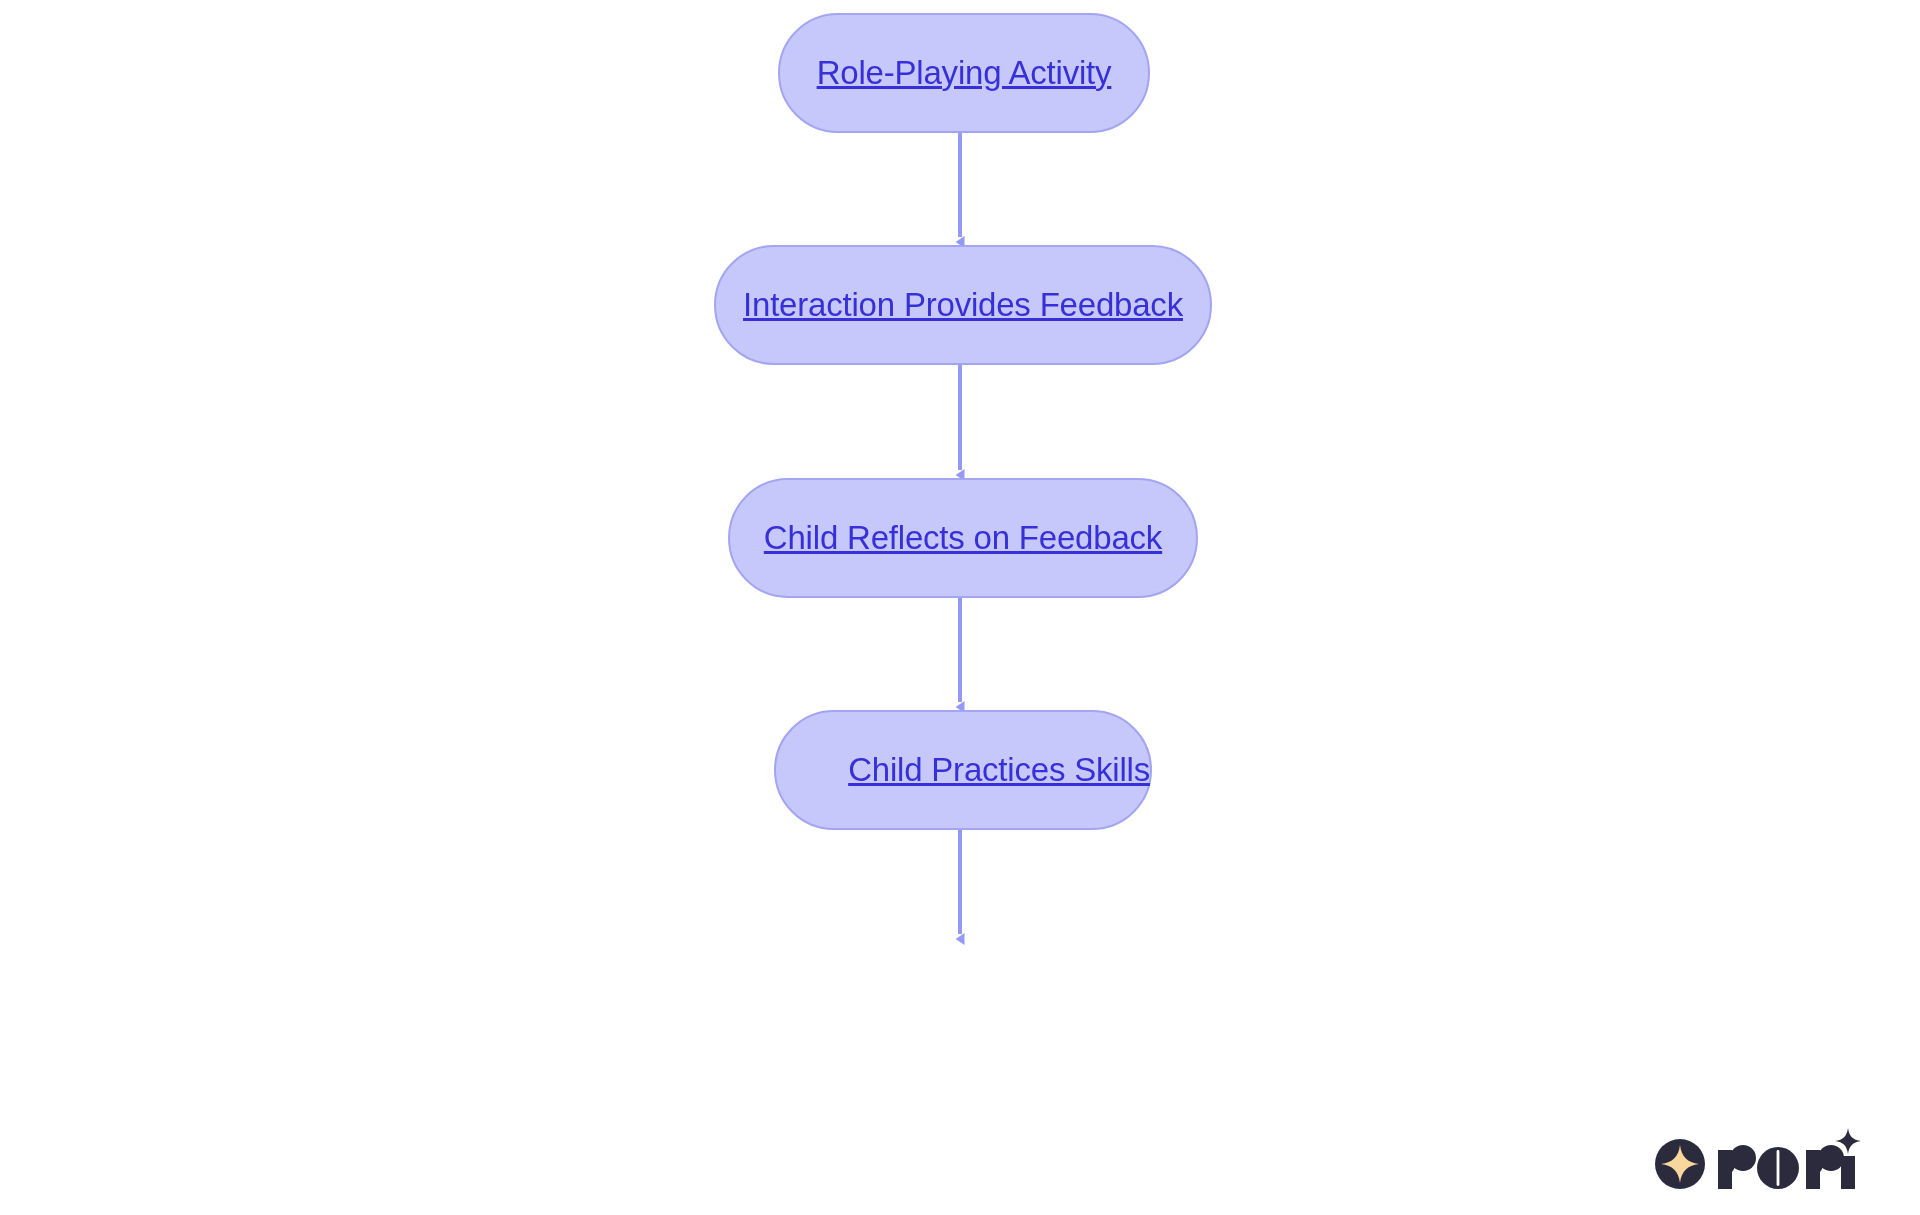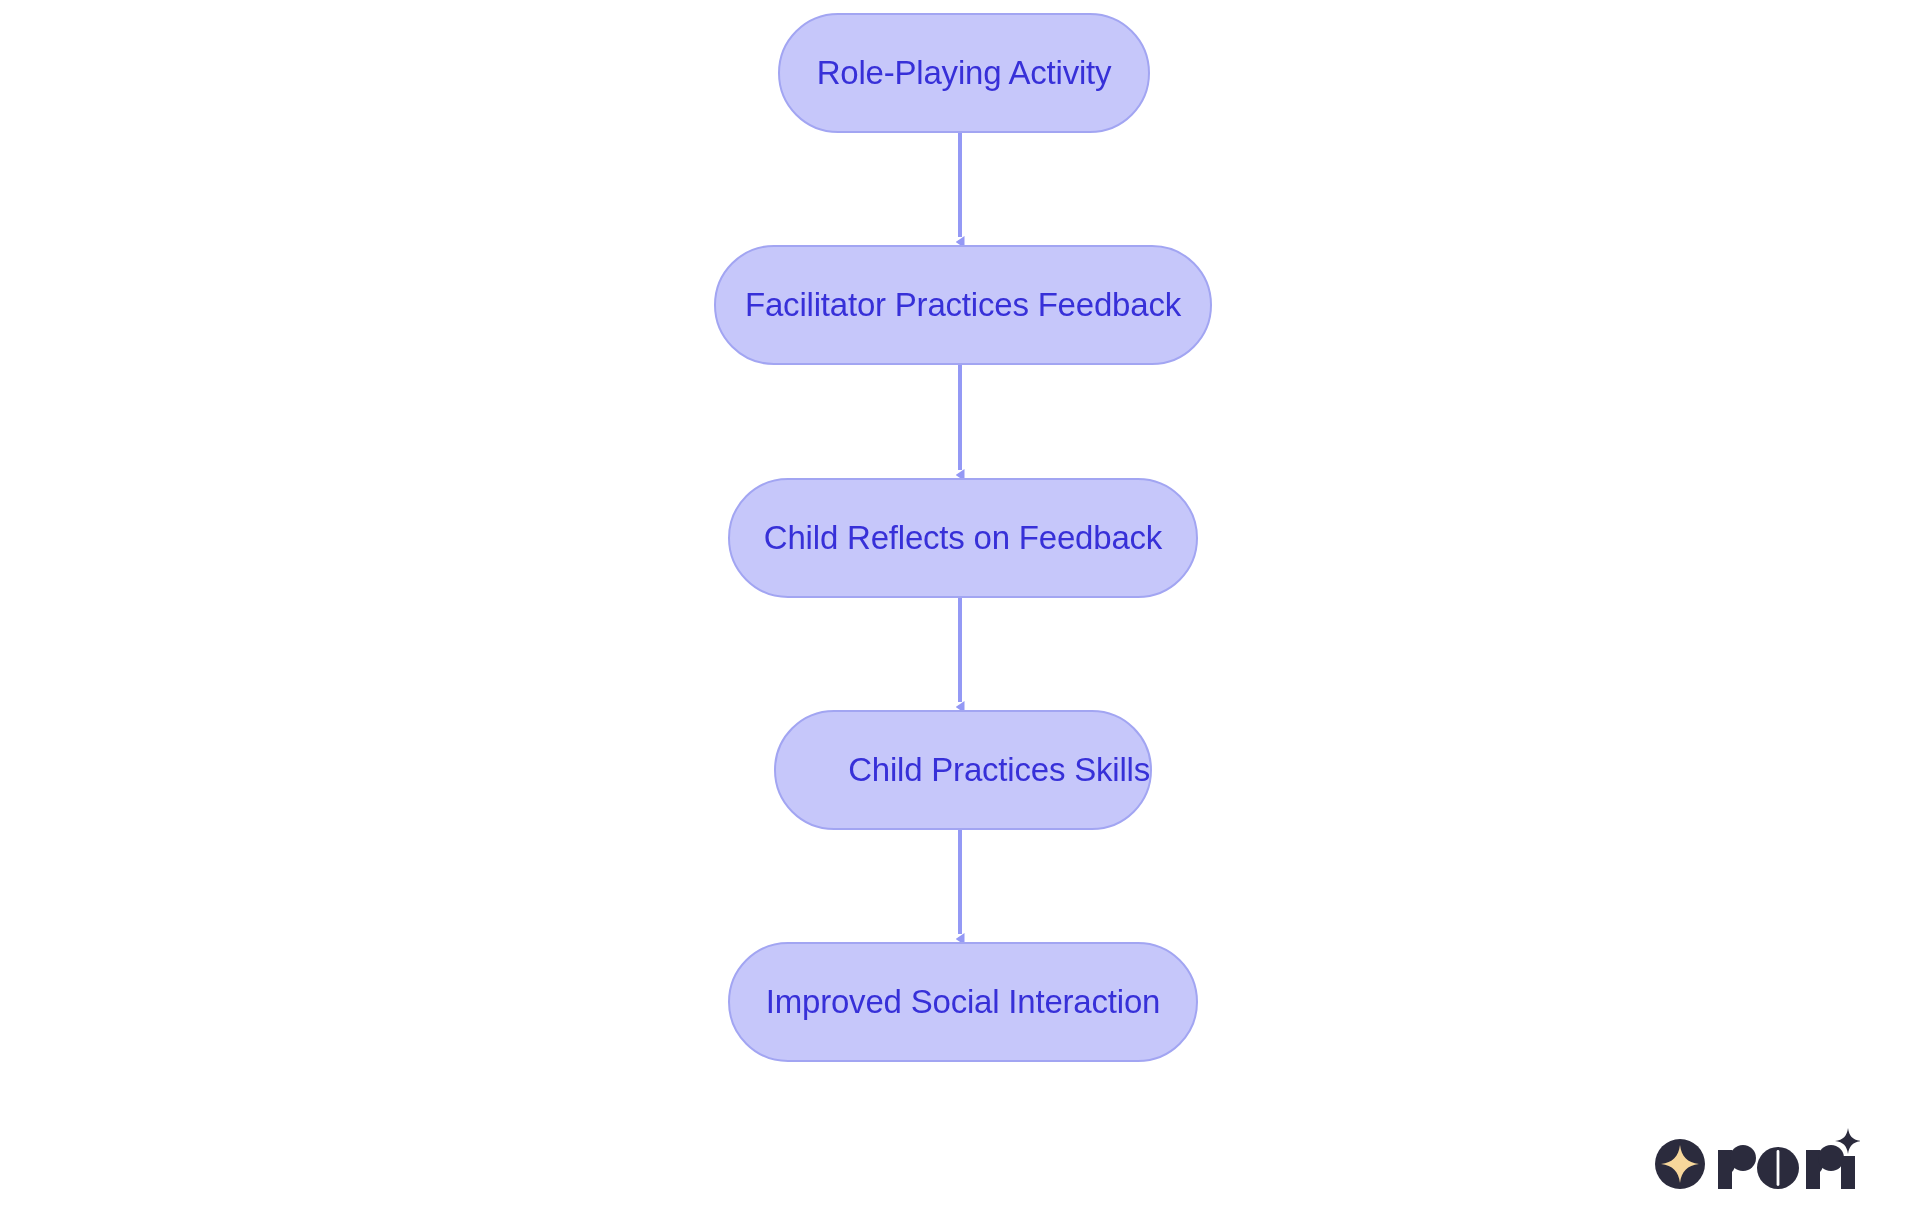--- a/index.html
+++ b/index.html
@@ -40,20 +40,21 @@
     border-radius: 70px;
     display: flex;
     align-items: center;
     justify-content: center;
     color: #3730d8;
     font-family: "Liberation Sans", sans-serif;
     font-size: 33px;
     font-weight: 400;
     letter-spacing: -0.2px;
     white-space: nowrap;
+    text-decoration: underline;
   }
 
   .node-label {
     display: block;
     line-height: 1;
     padding-bottom: 2px;
   }
 
   
   #node-0 { left: 778px;  top: 13px;   width: 372px; height: 120px; }
@@ -103,34 +104,31 @@
     <g>
       <line x1="960" y1="830" x2="960" y2="934" stroke="#9499f5" stroke-width="4" marker-end="url(#arrowhead)"></line>
     </g>
   </svg>
 
   <div class="node" id="node-0">
     <span class="node-label">Role-Playing Activity</span>
   </div>
 
   <div class="node" id="node-1">
-    <span class="node-label">Facilitator Practices Feedback</span>
+    <span class="node-label">Interaction Provides Feedback</span>
   </div>
 
   <div class="node" id="node-2">
     <span class="node-label">Child Reflects on Feedback</span>
   </div>
 
   <div class="node" id="node-3">
     <span class="node-label">Child Practices Skills</span>
   </div>
 
-  <div class="node" id="node-4">
-    <span class="node-label">Improved Social Interaction</span>
-  </div>
 
   <svg id="brand-logo" viewBox="0 0 205 66" xmlns="http://www.w3.org/2000/svg">
 
     <g>
       <circle cx="25" cy="36" r="25" fill="#2b2b3d"></circle>
       <path d="M25 17 C26.6 28.8 32.2 34.4 44 36 C32.2 37.6 26.6 43.2 25 55 C23.4 43.2 17.8 37.6 6 36 C17.8 34.4 23.4 28.8 25 17 Z" fill="#f7d79b"></path>
     </g>
 
     <g fill="#2b2b3d">
 

